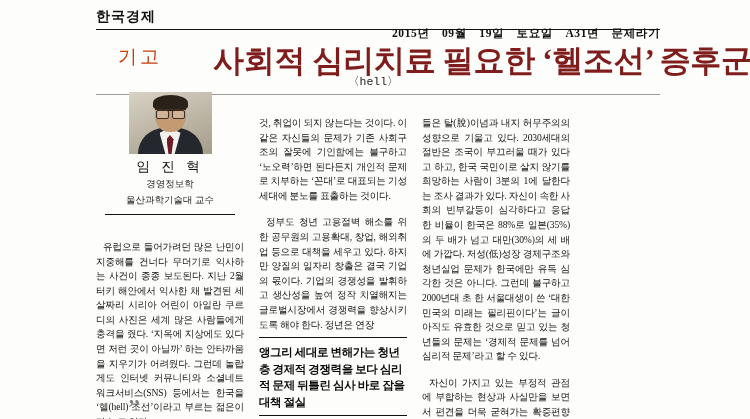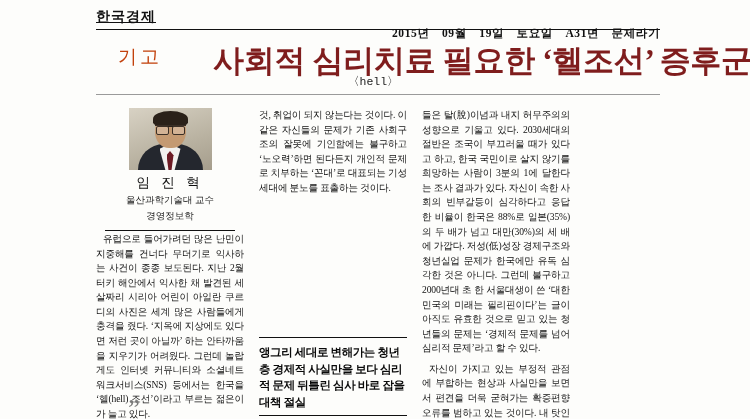--- a/index.html
+++ b/index.html
@@ -33,21 +33,20 @@
   }
   .masthead-logo {
     position: absolute;
     left: 0;
     top: 0;
     font-family: "Liberation Serif", serif;
     font-size: 14px;
     font-weight: bold;
     letter-spacing: 1px;
     color: #111;
-    text-decoration: underline;
   }
 
   
   .dateline {
     position: absolute;
     right: 90px;
     top: 26px;
     font-size: 11.5px;
     font-weight: bold;
     letter-spacing: 0.6px;
@@ -89,21 +88,21 @@
     left: 96px;
     top: 94px;
     width: 564px;
     border-top: 0.8px solid #9a9a9a;
   }
 
   
   .author {
     position: absolute;
     left: 96px;
-    top: 108px;
+    top: 92px;
     width: 148px;
   }
   .photo {
     position: relative;
     width: 83px;
     height: 62px;
     margin: 0 auto 4px auto;
     overflow: hidden;
     background: #c9c3b4;
   }
@@ -184,21 +183,21 @@
 
   
   .col {
     position: absolute;
     font-size: 9.6px;
     line-height: 1.52;
     text-align: justify;
     color: #121212;
     letter-spacing: -0.15px;
   }
-  .col p { margin: 4px 0 6px 0; text-indent: 7px; }
+  .col p { margin: 12px 0 6px 0; text-indent: 7px; }
   .col p.noindent { text-indent: 0; }
 
   #col1 { left: 96px;  top: 228px; width: 148px; height: 207px; overflow: hidden; }
   #col2 { left: 259px; top: 104px; width: 148px; height: 315px; overflow: hidden; }
   #col3 { left: 422px; top: 104px; width: 148px; height: 315px; overflow: hidden; }
   #col4 { left: 585px; top: 104px; width: 150px; height: 315px; overflow: hidden; }
 
   
   .pullquote {
     position: absolute;
@@ -255,39 +254,40 @@
     <div class="photo">
       <div class="bg"></div>
       <div class="body"></div>
       <div class="shirt"></div>
       <div class="tie"></div>
       <div class="head"></div>
       <div class="hair"></div>
       <div class="glasses"></div>
     </div>
     <div class="author-name">임 진 혁</div>
+    <div class="author-aff">경영정보학</div>
     <div class="author-aff">울산과학기술대 교수</div>
-    <div class="author-aff">경영정보학</div>
     <div class="author-rule"></div>
   </div>
 
   <div class="col" id="col1">
     <p>유럽으로 들어가려던 많은 난민이 지중해를 건너다 무더기로 익사하는 사건이 종종 보도된다. 지난 2월 터키 해안에서 익사한 채 발견된 세 살짜리 시리아 어린이 아일란 쿠르디의 사진은 세계 많은 사람들에게 충격을 줬다. ‘지옥에 지상에도 있다면 저런 곳이 아닐까’ 하는 안타까움을 지우기가 어려웠다. 그런데 놀랍게도 인터넷 커뮤니티와 소셜네트워크서비스(SNS) 등에서는 한국을 ‘헬(hell) 조선’이라고 부르는 젊은이가 늘고 있다.</p>
     <p>한때 미국은 ‘재미없는 천국’이고 한국은 ‘재미있는 지옥’이란 말이 있었다.</p>
   </div>
 
   <div class="col" id="col2">
     <p class="noindent">것, 취업이 되지 않는다는 것이다. 이 같은 자신들의 문제가 기존 사회구조의 잘못에 기인함에는 불구하고 ‘노오력’하면 된다든지 개인적 문제로 치부하는 ‘꼰대’로 대표되는 기성세대에 분노를 표출하는 것이다.</p>
+    <p>정부도 청년 고용절벽 해소를 위한 공무원의 고용확대, 창업, 해외취업 등으로 대책을 세우고 있다. 하지만 양질의 일자리 창출은 결국 기업의 몫이다. 기업의 경쟁성을 발휘하고 생산성을 높여 정작 치열해지는 글로벌시장에서 경쟁력을 향상시키도록 해야 한다. 정년은 연장</p>
   </div>
 
   <div class="col" id="col3">
     <p class="noindent">들은 탈(脫)이념과 내지 허무주의의 성향으로 기울고 있다. 2030세대의 절반은 조국이 부끄러울 때가 있다고 하고, 한국 국민이로 살지 않기를 희망하는 사람이 3분의 1에 달한다는 조사 결과가 있다. 자신이 속한 사회의 빈부갈등이 심각하다고 응답한 비율이 한국은 88%로 일본(35%)의 두 배가 넘고 대만(30%)의 세 배에 가깝다. 저성(低)성장 경제구조와 청년실업 문제가 한국에만 유독 심각한 것은 아니다. 그런데 불구하고 2000년대 초 한 서울대생이 쓴 ‘대한민국의 미래는 필리핀이다’는 글이 아직도 유효한 것으로 믿고 있는 청년들의 문제는 ‘경제적 문제를 넘어 심리적 문제’라고 할 수 있다.</p>
     <p>자신이 가지고 있는 부정적 관점에 부합하는 현상과 사실만을 보면서 편견을 더욱 굳혀가는 확증편향 오류를 범하고 있는 것이다. 내 탓인 것은 내 때문인 것이라고 자조하는 것은 증상적으로 말하는 것이</p>
   </div>
 
   <div class="col" id="col4"></div>
 
   <div class="pullquote">
-    <div class="pq-text">앵그리 세대로 변해가는 청년층 경제적 사실만을 보다 심리적 문제 뒤틀린 심사 바로 잡을 대책 절실</div>
+    <div class="pq-text">앵그리 세대로 변해가는 청년층 경제적 경쟁력을 보다 심리적 문제 뒤틀린 심사 바로 잡을 대책 절실</div>
   </div>
   <div class="pq-mark">”</div>
 
 </div>
 
 </body></html>

